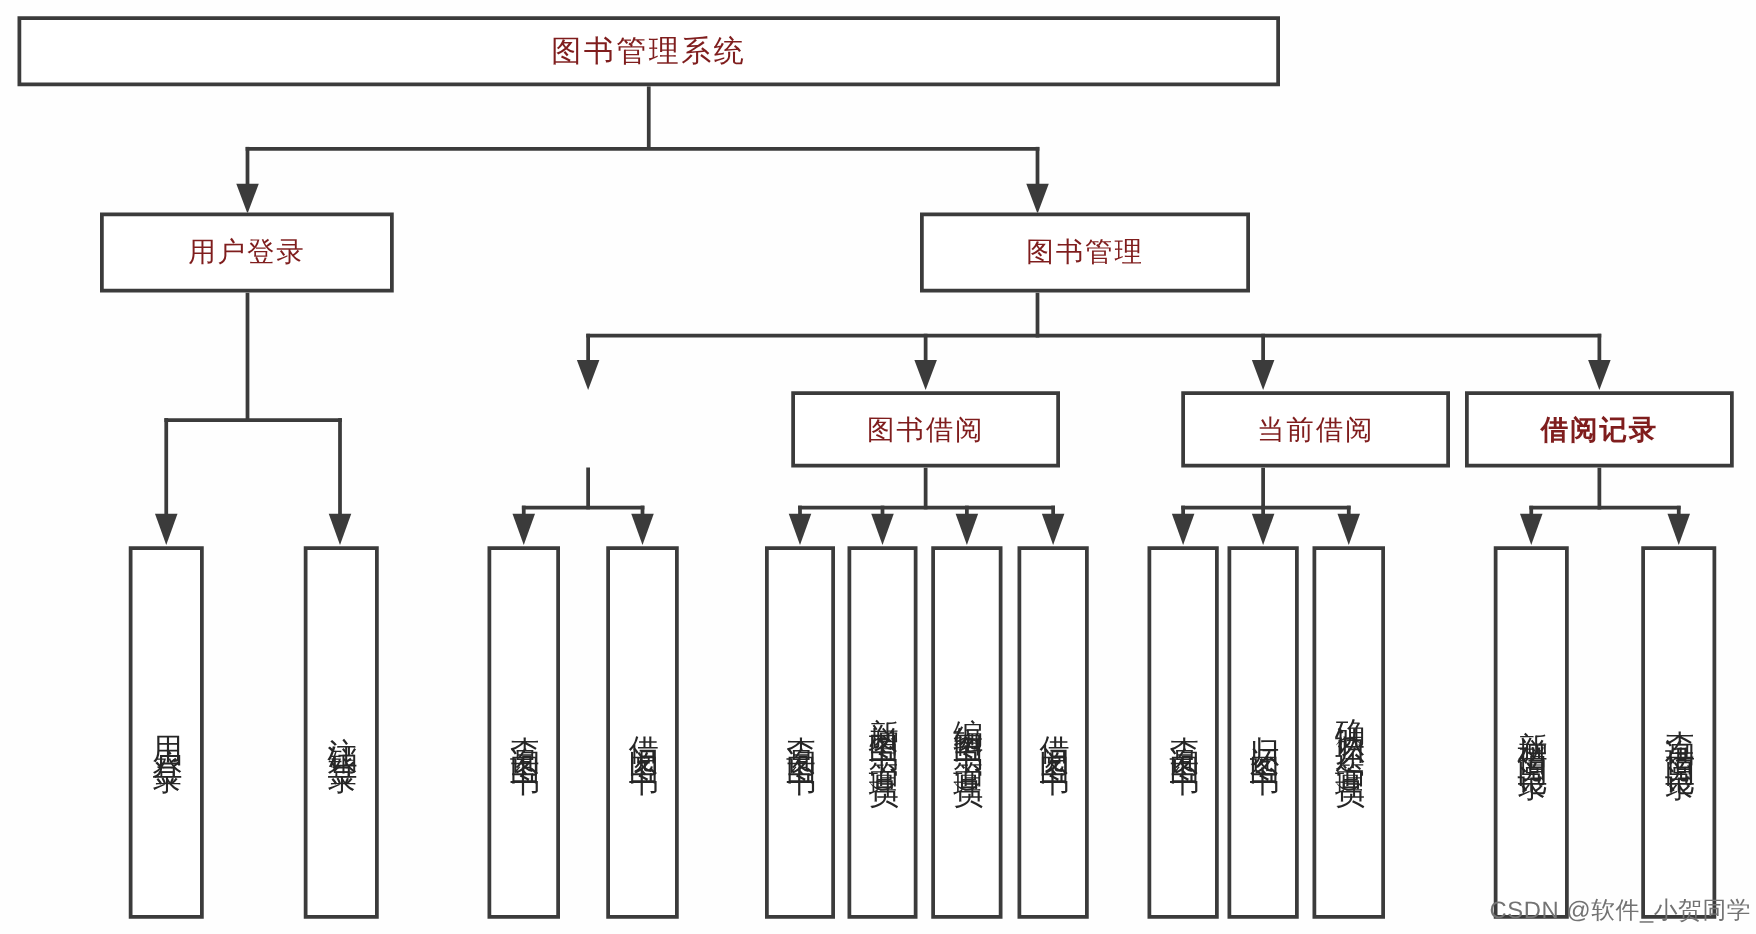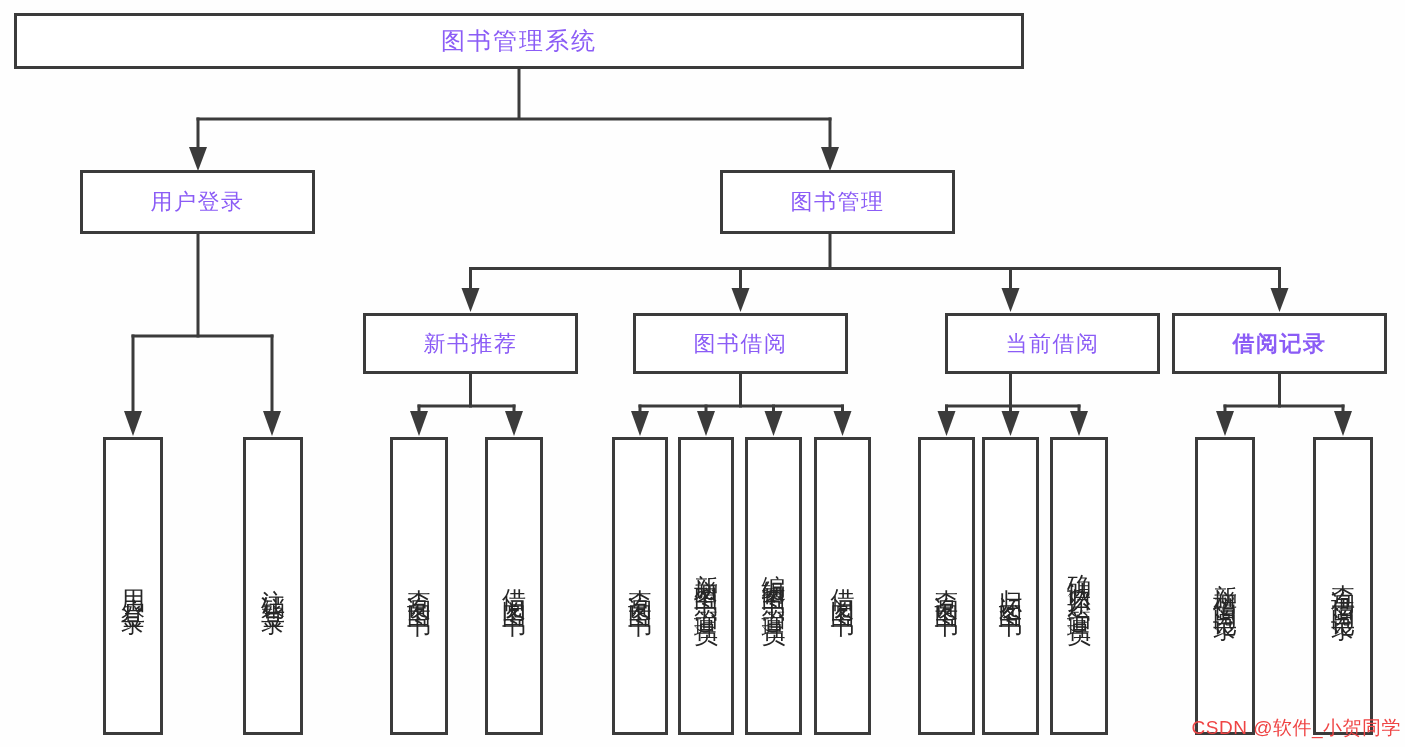--- a/index.html
+++ b/index.html
@@ -22,42 +22,42 @@
     box-sizing: border-box;
     background: #ffffff;
     border: 3px solid #3b3b3b;
     display: flex;
     align-items: center;
     justify-content: center;
     z-index: 2;
   }
   .hlabel {
     font-size: 22px;
-    color: #8b5cf6;
+    color: #7f1d1d;
     letter-spacing: 1.5px;
     white-space: nowrap;
   }
   .root-label { font-size: 24px; letter-spacing: 2px; }
   .vlabel {
     writing-mode: vertical-rl;
     text-orientation: mixed;
     font-size: 24px;
     color: #262626;
     line-height: 1;
   }
   .v4 { letter-spacing: 8px; }
   .v6 { letter-spacing: 7px; }
   .v9 { letter-spacing: 7px; }
   .watermark {
     position: absolute;
     right: 4px;
     bottom: 6px;
     z-index: 3;
     font-size: 19px;
-    color: #ef4444;
+    color: #737373;
     letter-spacing: 0.5px;
     white-space: nowrap;
   }
 </style>
 </head>
 <body>
 
 <div class="canvas">
 
   <svg class="connector-layer" viewBox="0 0 1405 747" xmlns="http://www.w3.org/2000/svg">
@@ -129,27 +129,24 @@
     </g>
   </svg>
 
   <div class="box" style="left:14px; top:13px; width:1010px; height:56px;">
     <span class="hlabel root-label">图书管理系统</span>
   </div>
 
   <div class="box" style="left:80px; top:170px; width:235px; height:64px;">
     <span class="hlabel">用户登录</span>
   </div>
-  <div class="box" style="left:720px; top:170px; width:235px; height:64px;">
+  <div class="box" style="left:736px; top:170px; width:264px; height:64px;">
     <span class="hlabel">图书管理</span>
   </div>
 
-  <div class="box" style="left:363px; top:313px; width:215px; height:61px;">
-    <span class="hlabel">新书推荐</span>
-  </div>
   <div class="box" style="left:633px; top:313px; width:215px; height:61px;">
     <span class="hlabel">图书借阅</span>
   </div>
   <div class="box" style="left:945px; top:313px; width:215px; height:61px;">
     <span class="hlabel">当前借阅</span>
   </div>
   <div class="box" style="left:1172px; top:313px; width:215px; height:61px;font-weight:bold;">
     <span class="hlabel">借阅记录</span>
   </div>
 

